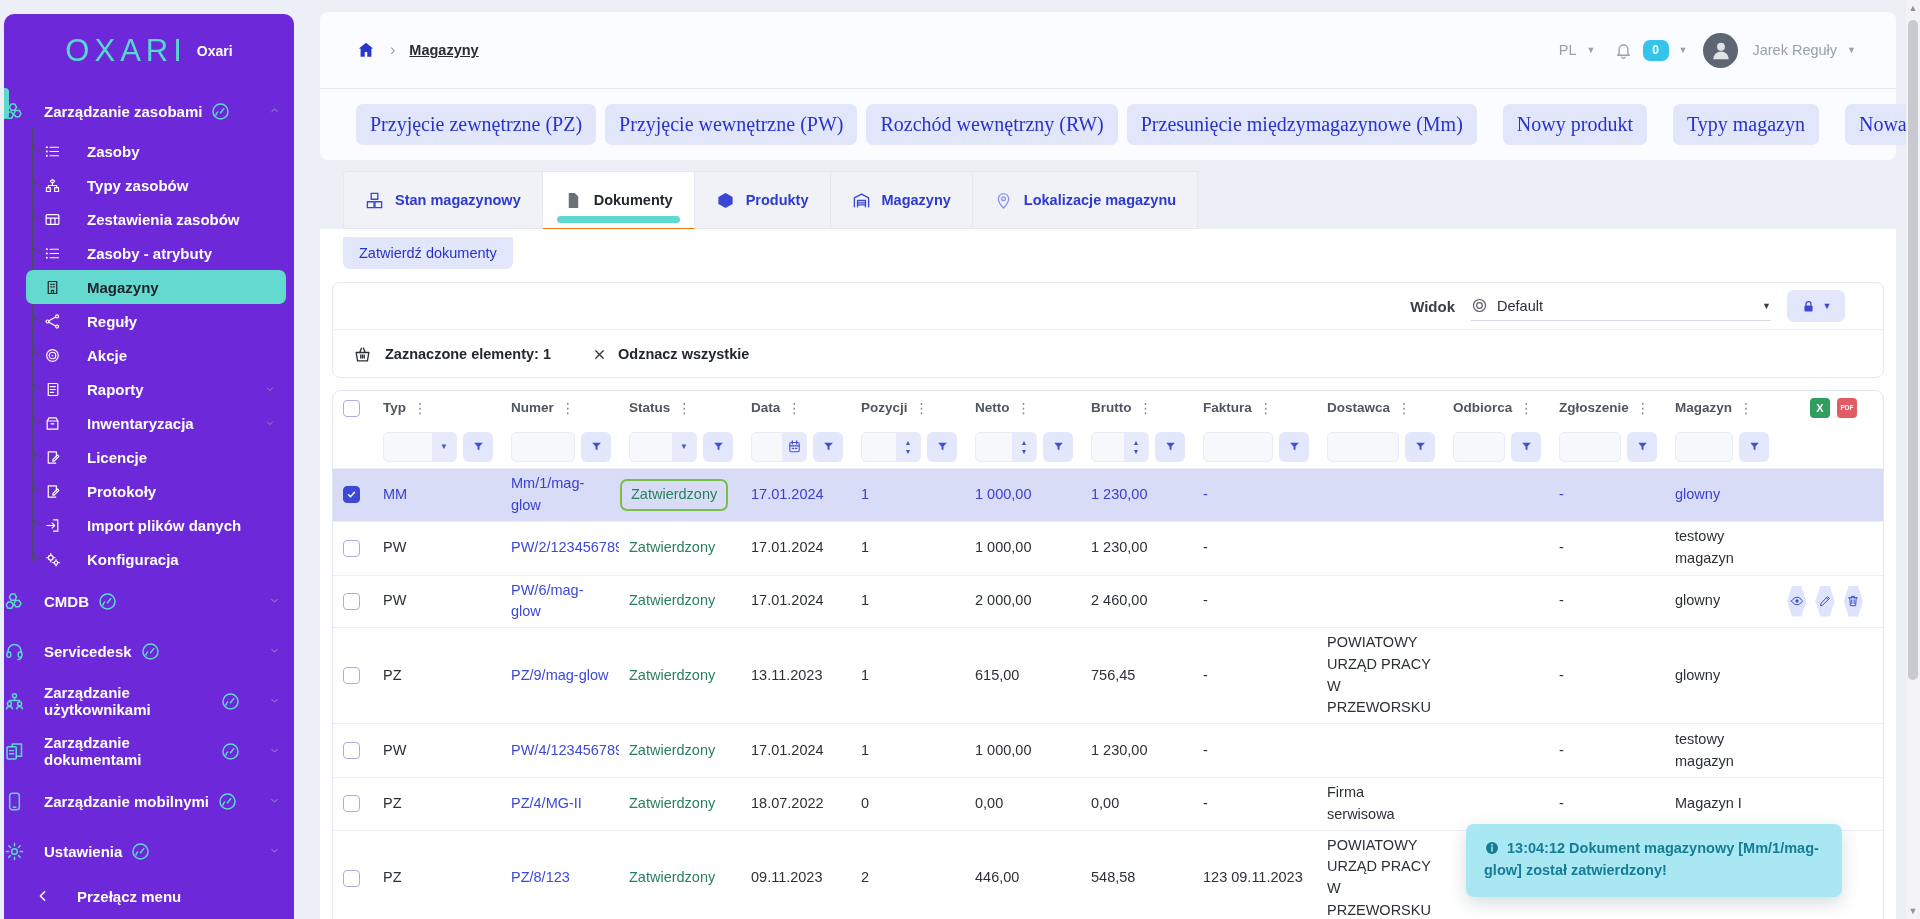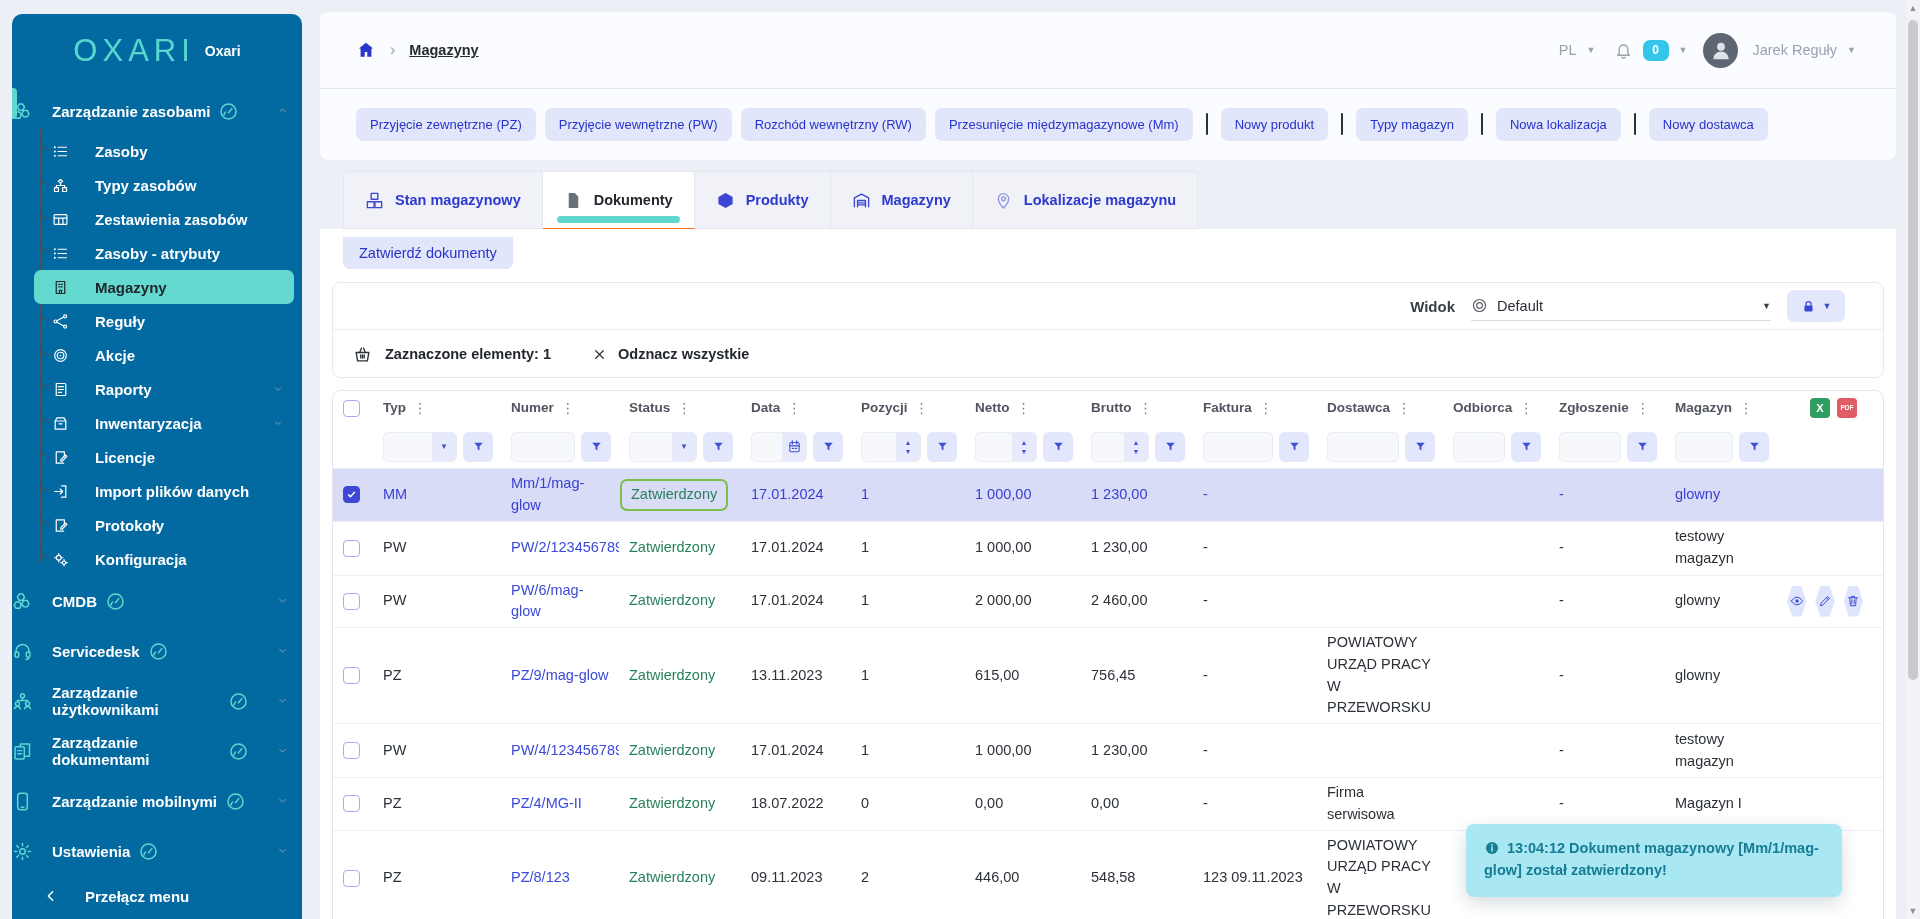--- a/index.html
+++ b/index.html
@@ -2,22 +2,22 @@
 <html><head>
 <meta charset="utf-8">
 <style>
   * { box-sizing: border-box; }
   html,body { width:1920px; height:919px; margin:0; overflow:hidden;
     font-family:"Liberation Sans", sans-serif; background:#edeff7; }
   .icn { display:inline-flex; align-items:center; justify-content:center; flex:0 0 auto; }
   .icn svg { width:18px; height:18px; display:block; }
 
   
-  .sidebar { position:absolute; left:12px; top:14px; width:290px; height:905px;
-    background:#0369a1; border-radius:10px 10px 0 0; color:#fff; z-index:3; }
+  .sidebar { position:absolute; left:4px; top:14px; width:290px; height:905px;
+    background:#6d28d9; border-radius:10px 10px 0 0; color:#fff; z-index:3; }
   .active-indicator { position:absolute; left:0; top:74px; width:5px; height:31px;
     background:#5ed8cf; border-radius:0 4px 4px 0; }
   .logo-row { height:74px; display:flex; align-items:center; justify-content:center; gap:10px; }
   .logo-main { color:#57d7cf; font-size:31px; letter-spacing:5px; font-weight:400; }
   .logo-sub { color:#fff; font-size:14px; font-weight:700; }
   .side-sec { height:46px; display:flex; align-items:center; padding-right:34px;
     position:relative; font-size:15px; font-weight:700; cursor:pointer; }
   .side-sec.lower { height:50px; }
   .side-sec > .icn { color:#5ed8cf; margin-right:19px; }
   .side-sec > .icn svg { width:21px; height:21px; }
@@ -54,21 +54,21 @@
   .caret { font-size:9px; color:#99a1ac; }
   .bell { color:#99a1ac; } .bell svg { width:19px; height:19px; }
   .badge { background:#35c4ea; color:#fff; border-radius:7px; min-width:26px; height:21px;
     display:flex; align-items:center; justify-content:center; font-size:12px; font-weight:700; }
   .avatar { width:35px; height:35px; border-radius:50%; background:#5d6672; display:flex;
     align-items:center; justify-content:center; overflow:hidden; margin-left:6px; }
   .avatar svg { width:26px; height:26px; }
   .hdiv { height:1px; background:#e6e8f1; }
   .act-row { height:70px; display:flex; align-items:center; gap:9px; padding:0 36px; }
   .abtn { background:#e2e6fb; color:#2733cb; border:none; border-radius:7px; padding:9px 14px;
-    font-size:13px; font-weight:500; font-family:Liberation Sans, sans-serif; cursor:pointer; white-space:nowrap; }
+    font-size:20px; font-weight:500; font-family:Liberation Serif, serif; cursor:pointer; white-space:nowrap; }
   .asep { width:2px; height:22px; background:#2c3138; border-radius:1px; margin:0 4px; }
 
   
   .tabbar { position:absolute; left:343px; top:171px; height:58px; display:flex; z-index:2; }
   .tab { background:#f0f2f8; border:1px solid #e4e6f0; border-left:none; display:flex; align-items:center;
     gap:11px; padding:0 21px; font-size:14.5px; color:#2d39cf; font-weight:600; position:relative; cursor:pointer; white-space:nowrap; }
   .tab:first-child { border-left:1px solid #e4e6f0; border-radius:4px 0 0 0; }
   .tab .icn { color:#3b46d4; } .tab .icn svg { width:19px; height:19px; }
   .tab:nth-child(5) .icn { color:#8d93e9; }
   .tab.active { background:#fff; border-bottom:1px solid #f97316; color:#23272e; }
@@ -281,34 +281,34 @@
             <svg viewBox="0 0 24 24" fill="none" stroke="currentColor" stroke-width="1.7" stroke-linecap="round" stroke-linejoin="round">
               <path d="M16.5 20H6V4h11.5v7"></path>
               <path d="m12.5 15 6.5-6.5 2 2L14.5 17h-2z"></path>
             </svg>
           </span>
           <span>Licencje</span>
         </div>
         <div class="side-item">
           <span class="icn ">
             <svg viewBox="0 0 24 24" fill="none" stroke="currentColor" stroke-width="1.7" stroke-linecap="round" stroke-linejoin="round">
+              <path d="M16.5 20H6V4h11.5v7"></path>
+              <path d="m12.5 15 6.5-6.5 2 2L14.5 17h-2z"></path>
+            </svg>
+          </span>
+          <span>Protokoły</span>
+        </div>
+        <div class="side-item">
+          <span class="icn ">
+            <svg viewBox="0 0 24 24" fill="none" stroke="currentColor" stroke-width="1.7" stroke-linecap="round" stroke-linejoin="round">
               <path d="M13.5 4h6v16h-6"></path>
               <path d="M4 12h10.5M11.5 8.5 15 12l-3.5 3.5"></path>
             </svg>
           </span>
           <span>Import plików danych</span>
-        </div>
-        <div class="side-item">
-          <span class="icn ">
-            <svg viewBox="0 0 24 24" fill="none" stroke="currentColor" stroke-width="1.7" stroke-linecap="round" stroke-linejoin="round">
-              <path d="M16.5 20H6V4h11.5v7"></path>
-              <path d="m12.5 15 6.5-6.5 2 2L14.5 17h-2z"></path>
-            </svg>
-          </span>
-          <span>Protokoły</span>
         </div>
         <div class="side-item">
           <span class="icn ">
             <svg viewBox="0 0 24 24" fill="none" stroke="currentColor" stroke-width="1.7" stroke-linecap="round" stroke-linejoin="round">
               <circle cx="9.5" cy="9.5" r="3.4"></circle>
               <circle cx="17" cy="16.5" r="2.4"></circle>
               <path d="M9.5 3.5v2M9.5 13.5v2M3.5 9.5h2M13.5 9.5h2M17 12v1.5M17 19.5V21M12.5 16.5H14M20 16.5h1.5"></path>
             </svg>
           </span>
           <span>Konfiguracja</span>

